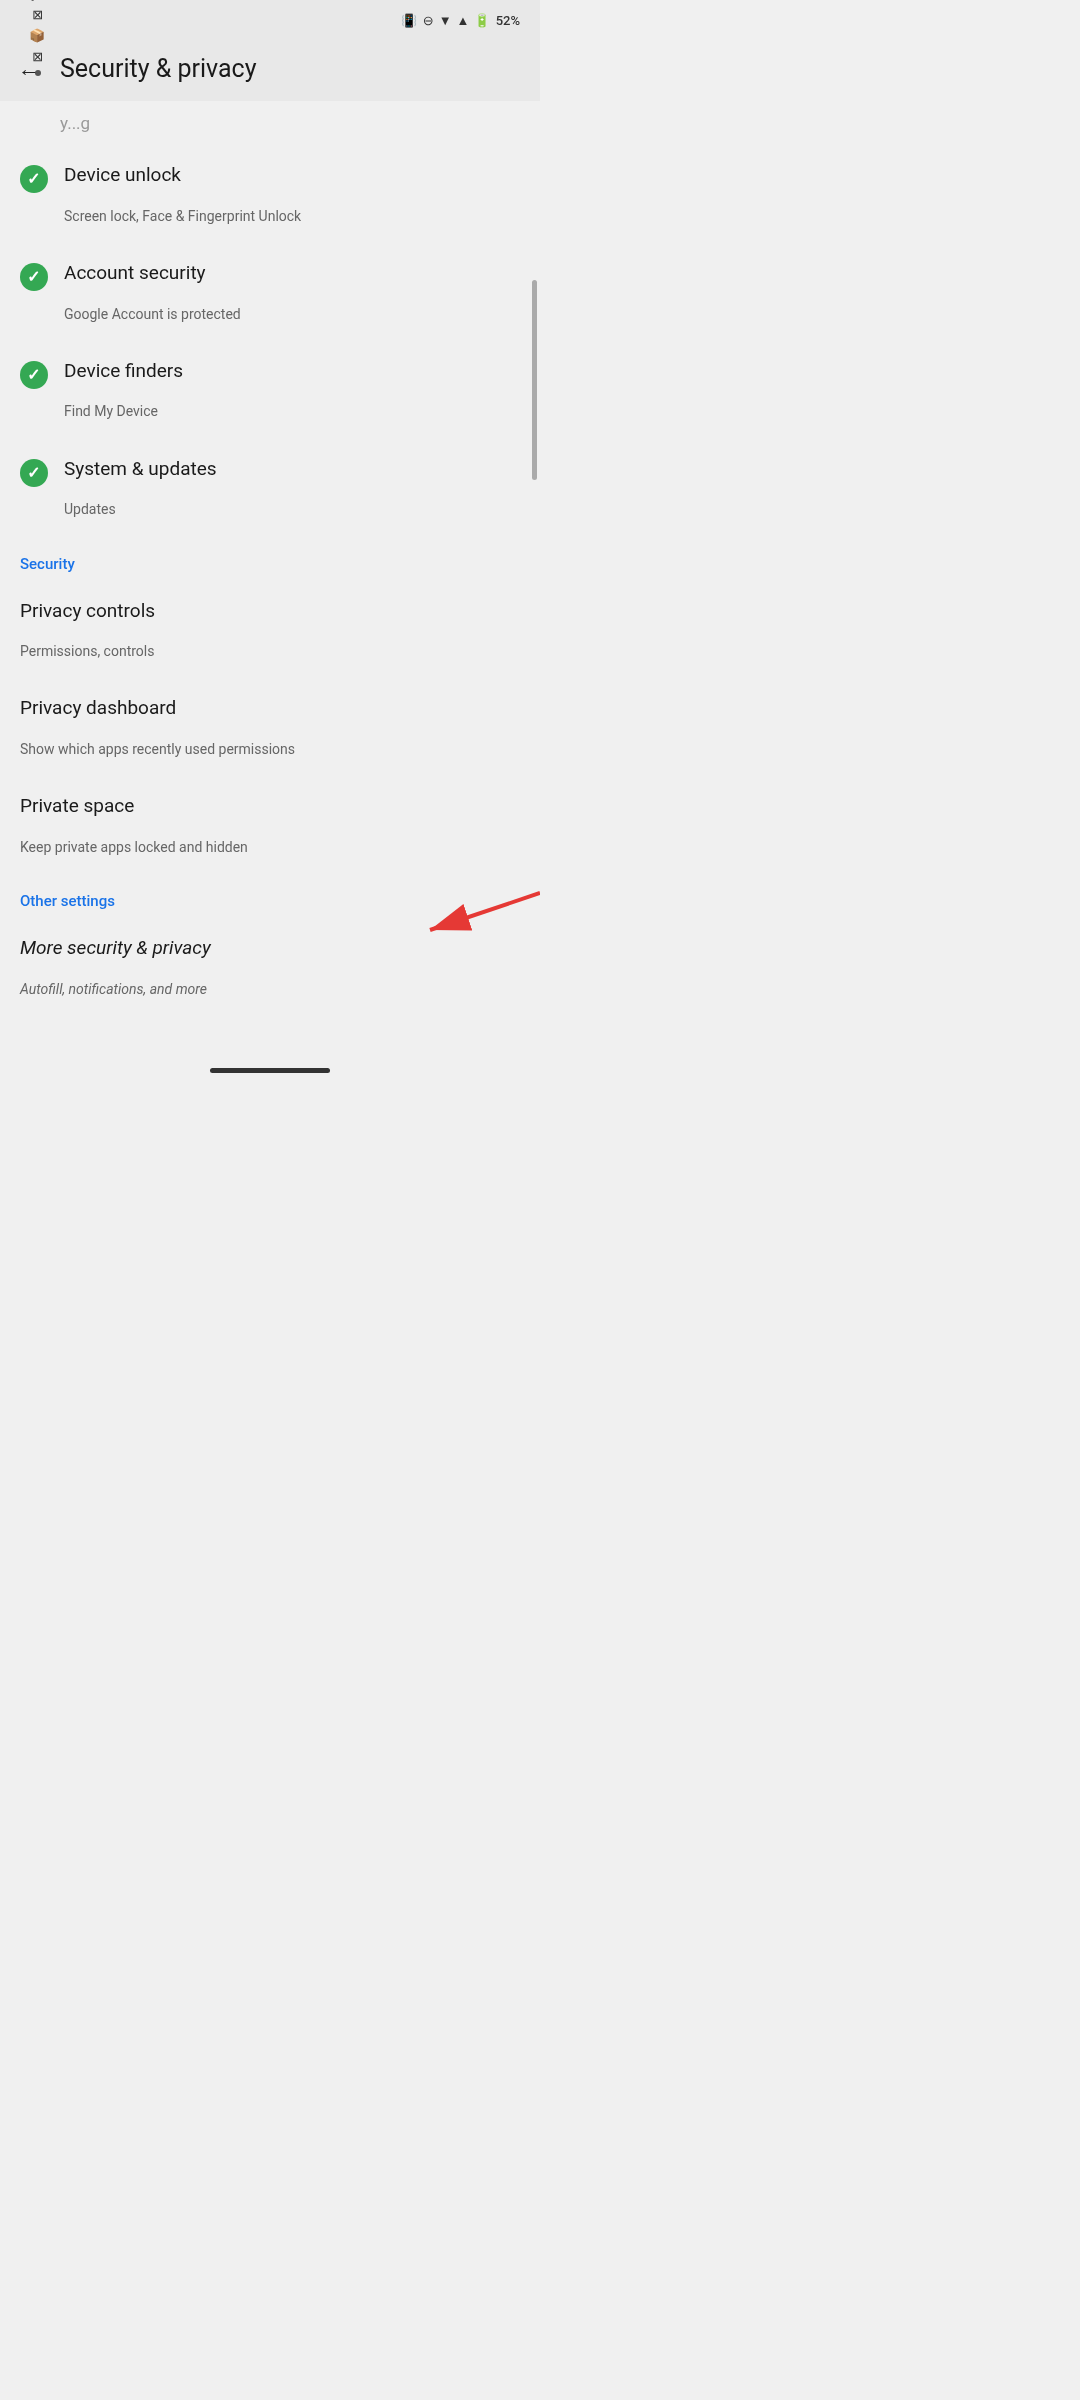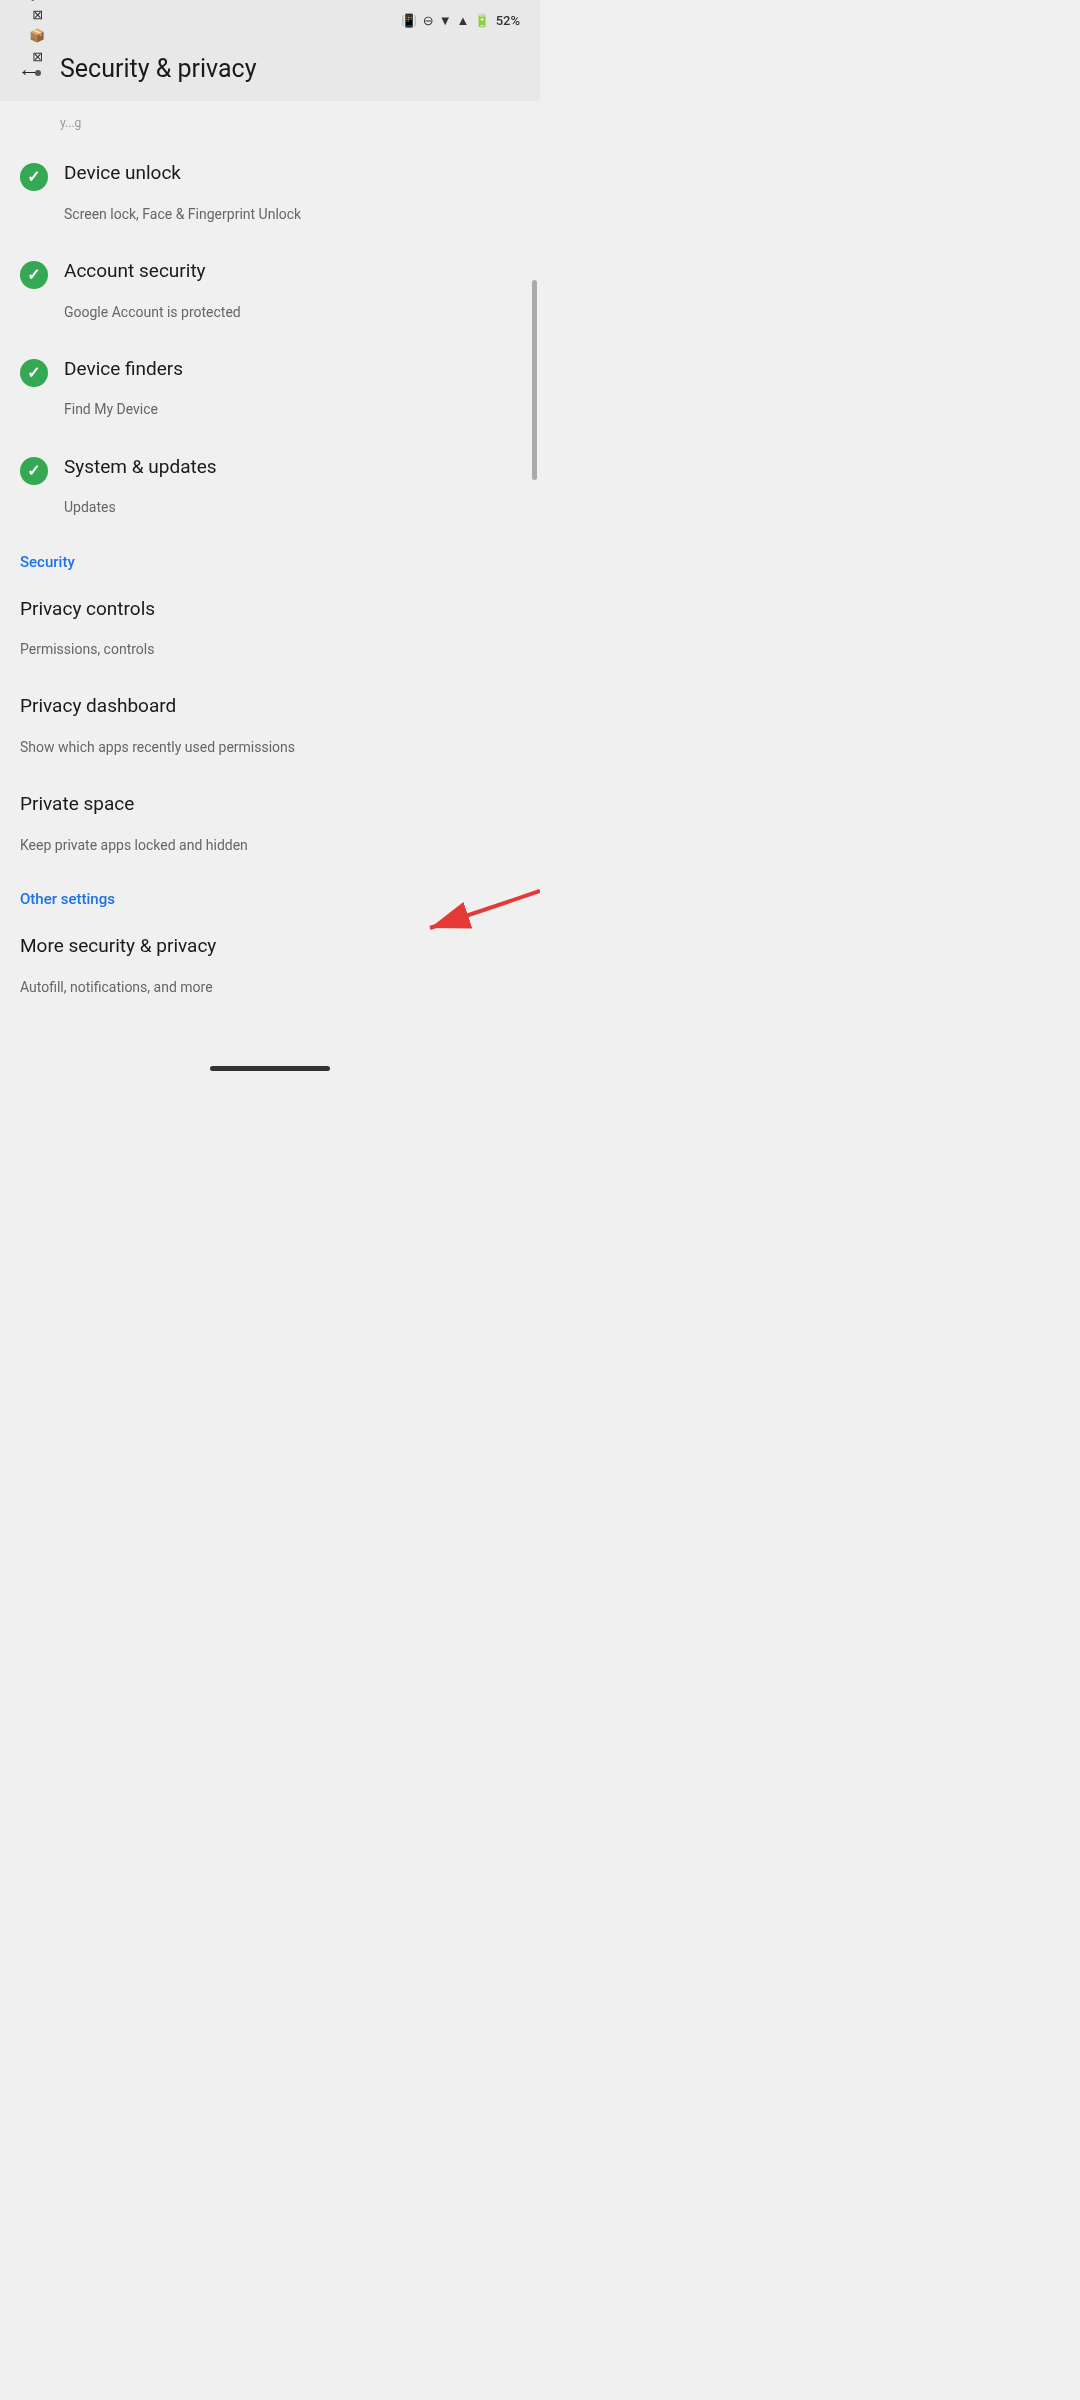--- a/index.html
+++ b/index.html
@@ -190,21 +190,21 @@
 <div class="top-bar">
   <span class="back-arrow">←</span>
   <span class="page-title">Security &amp; privacy</span>
 </div>
 
 <div class="scrollbar"></div>
 
 <div class="content">
 
   <div class="partial-item">
-    <span style="color:#999; font-size:12px;">y...g</span>
+    <span style="color:#999; font-size:17px;">y...g</span>
   </div>
 
   <div class="settings-item">
     <div class="check-icon"></div>
     <div class="item-text">
       <div class="item-title">Device unlock</div>
       <div class="item-subtitle">Screen lock, Face &amp; Fingerprint Unlock</div>
     </div>
   </div>
 
@@ -244,21 +244,21 @@
     <div class="item-subtitle">Show which apps recently used permissions</div>
   </div>
 
   <div class="privacy-item">
     <div class="item-title">Private space</div>
     <div class="item-subtitle">Keep private apps locked and hidden</div>
   </div>
 
   <div class="section-label">Other settings</div>
 
-  <div class="privacy-item item-with-arrow" style="position:relative; padding-right: 160px;">
+  <div class="privacy-item item-with-arrow" style="position:relative; padding-right: 160px; font-style: italic;">
     <div class="item-title">More security &amp; privacy</div>
     <div class="item-subtitle">Autofill, notifications, and more</div>
 
     <svg class="arrow-svg" width="150" height="60" viewBox="0 0 150 60" xmlns="http://www.w3.org/2000/svg" style="position:absolute; right:-10px; top:0; pointer-events:none;">
 
       <defs>
         <marker id="arrowhead" markerWidth="10" markerHeight="7" refX="10" refY="3.5" orient="auto">
           <polygon points="0 0, 10 3.5, 0 7" fill="#e53935"></polygon>
         </marker>
       </defs>

